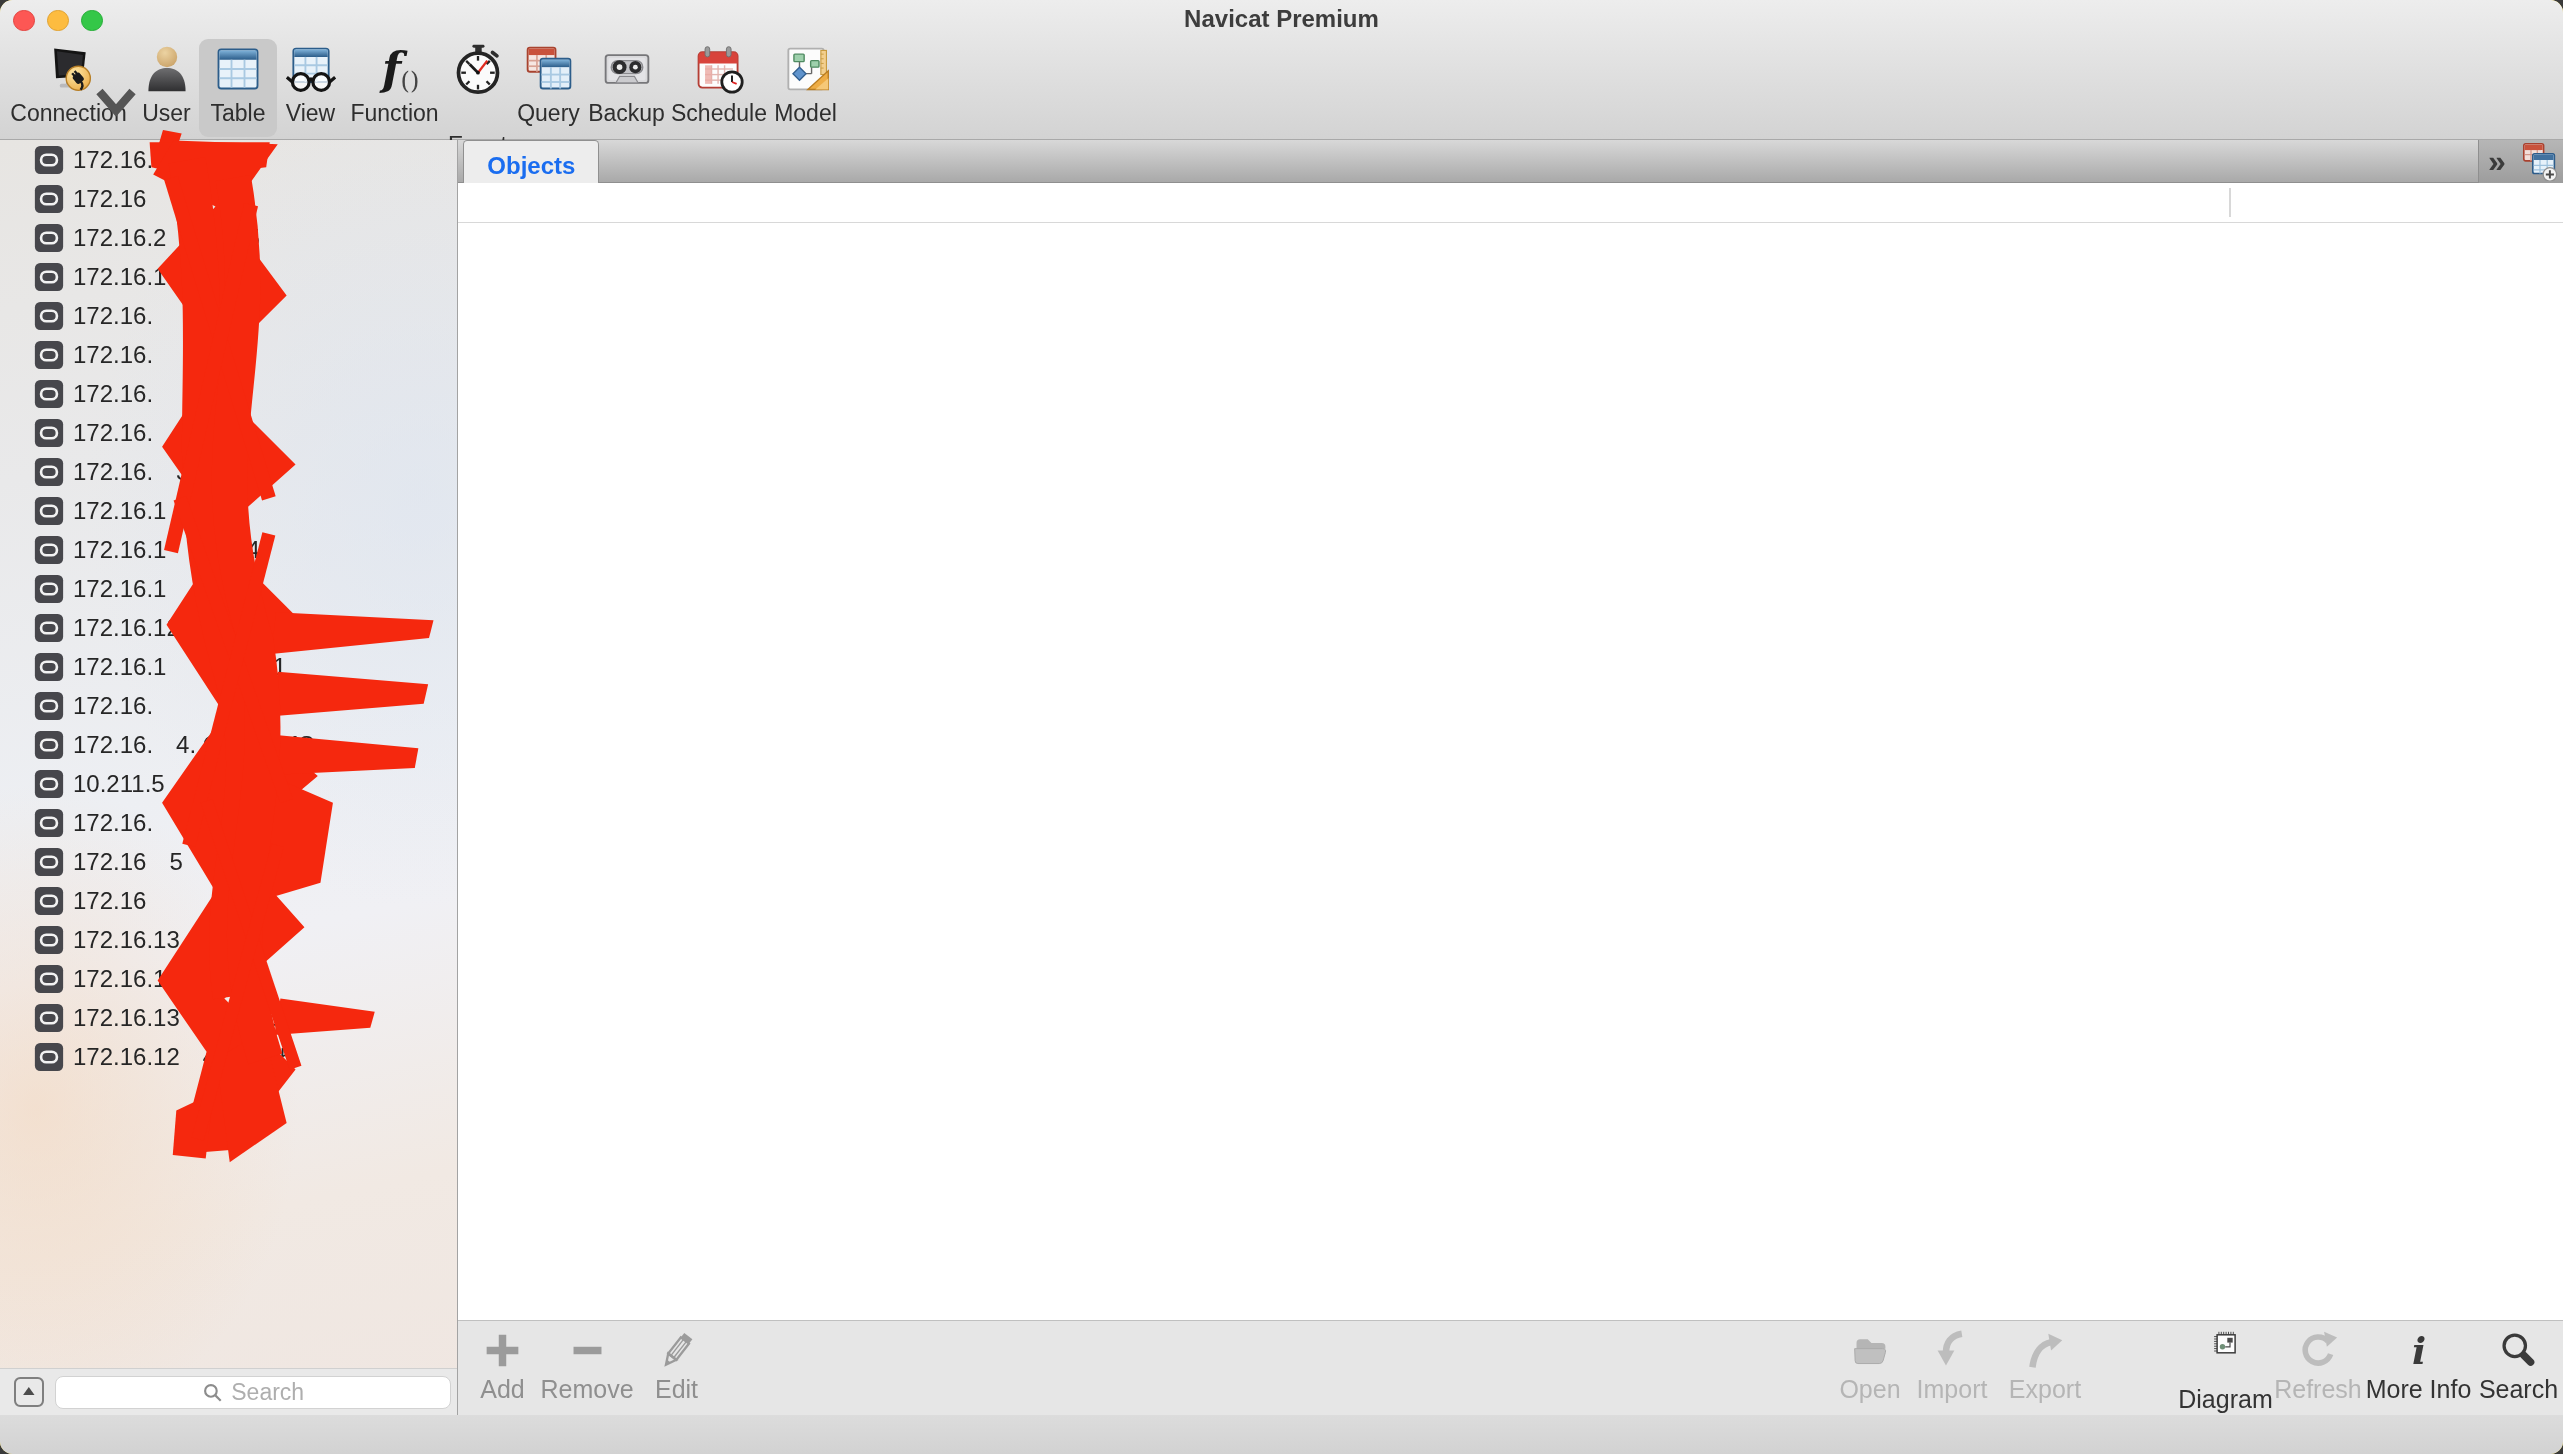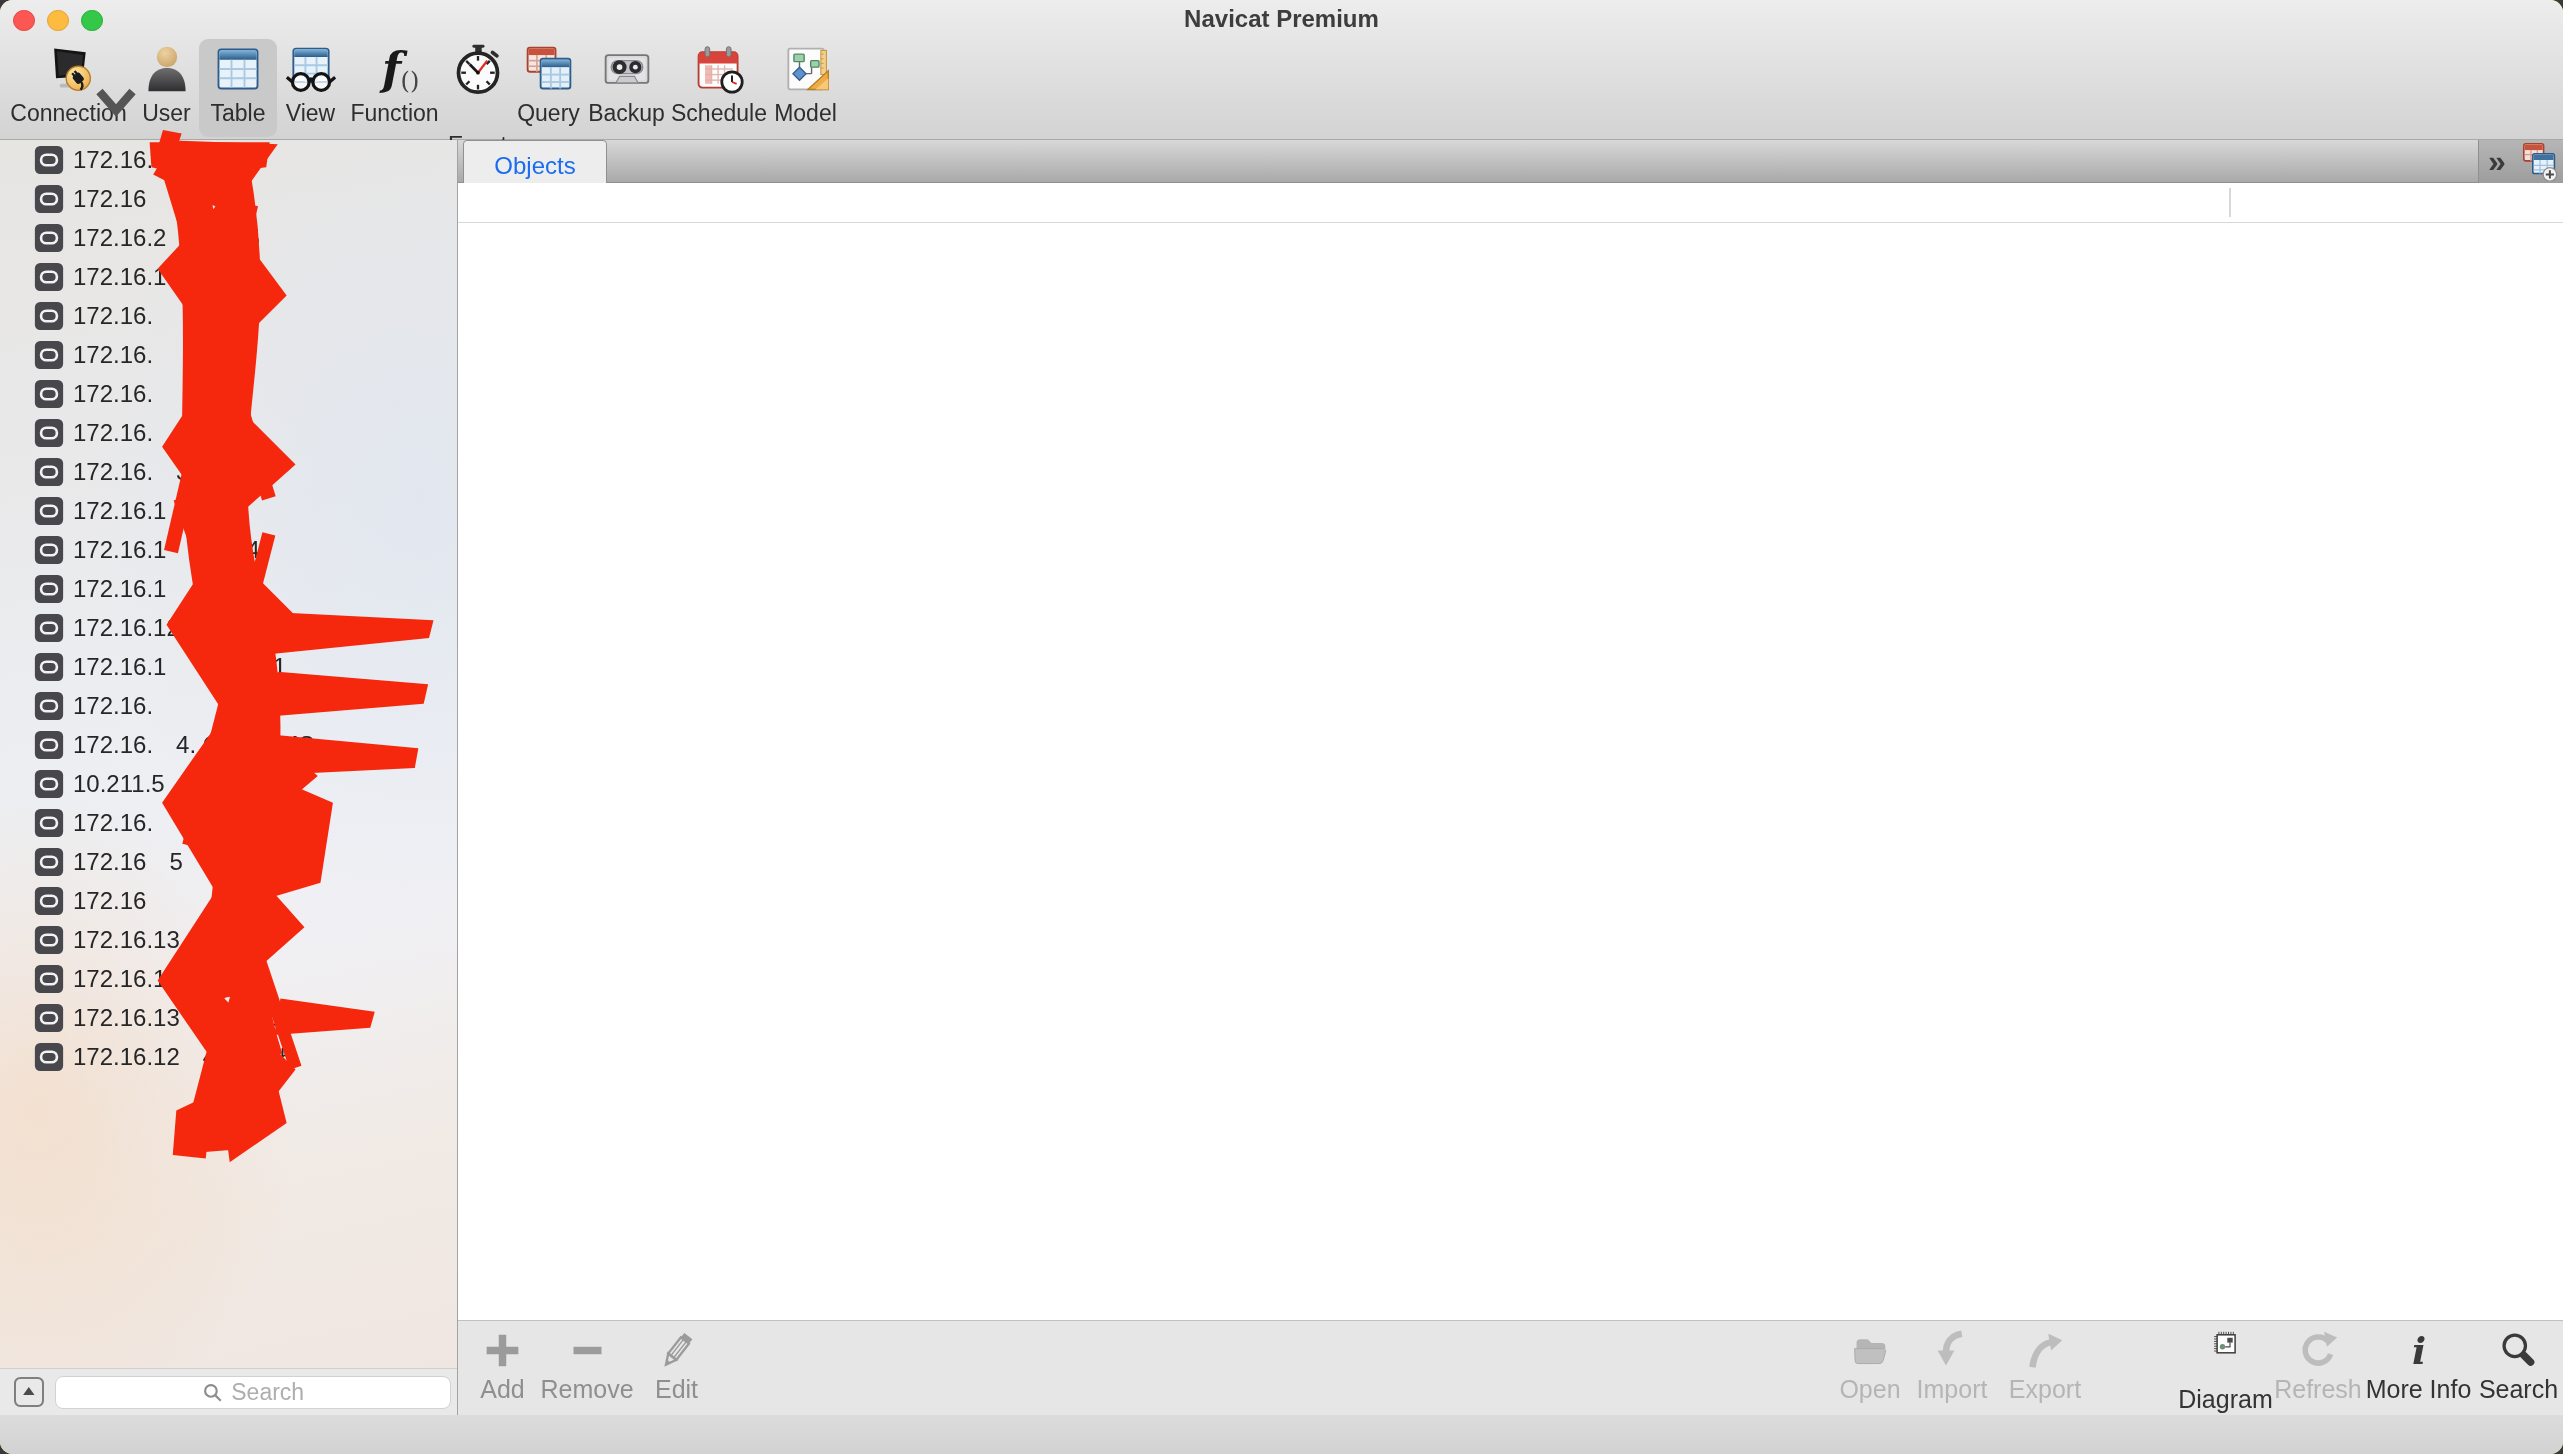--- a/index.html
+++ b/index.html
@@ -40,23 +40,23 @@
   .tray-btn{position:absolute;left:14.2px;top:8px;width:30px;height:30px;border:2.7px solid #7f7f7f;border-radius:6.2px;
     box-sizing:border-box;display:flex;align-items:center;justify-content:center;background:transparent;}
   .sfield{position:absolute;left:55px;top:7.1px;width:396px;height:33px;background:#ffffff;border:1.8px solid #d2d2d2;
     border-radius:8px;box-sizing:border-box;display:flex;align-items:center;justify-content:center;gap:8px;
     font-size:23px;color:#aeaeae;}
 
   
   .main{position:absolute;left:458px;top:140px;width:2105px;height:1275px;background:#ffffff;}
   .tabbar{position:absolute;left:0;top:0;width:2105px;height:43px;
     background:linear-gradient(#d8d8d8,#a9a9a9);border-bottom:1.8px solid #8f8f8f;box-sizing:border-box;}
-  .tab-active{position:absolute;left:5.3px;top:0;height:51px;padding:0 30px;background:#ededed;
+  .tab-active{position:absolute;left:5.3px;top:0;height:51px;padding:0 23px;background:#ededed;
     border:1.8px solid #909090;border-bottom:none;border-radius:4.4px 4.4px 0 0;box-sizing:border-box;
-    display:flex;align-items:center;font-size:24px;font-weight:normal;color:#1a6df0;}
+    display:flex;align-items:center;font-size:24px;font-weight:bold;color:#1a6df0;}
   .tab-controls{position:absolute;right:0;top:0;width:85px;height:43px;
     background:linear-gradient(#b6b6b6,#9d9d9d);border-left:1.8px solid #8f8f8f;box-sizing:border-box;}
   .overflow-btn{position:absolute;left:9px;top:1.8px;font-size:32px;font-weight:bold;color:#3b3b3b;line-height:39px;}
   .newtab-btn{position:absolute;right:5.3px;top:1.8px;width:36px;height:39px;}
   .header-row{position:absolute;left:0;top:43px;width:2105px;height:40px;background:#fff;
     border-bottom:1.8px solid #d8d8d8;box-sizing:border-box;}
   .header-div{position:absolute;left:1771px;top:5.3px;width:1.8px;height:28.5px;background:#d8d8d8;}
   .content{position:absolute;left:0;top:83px;width:2105px;height:1097px;background:#fff;}
 
   

